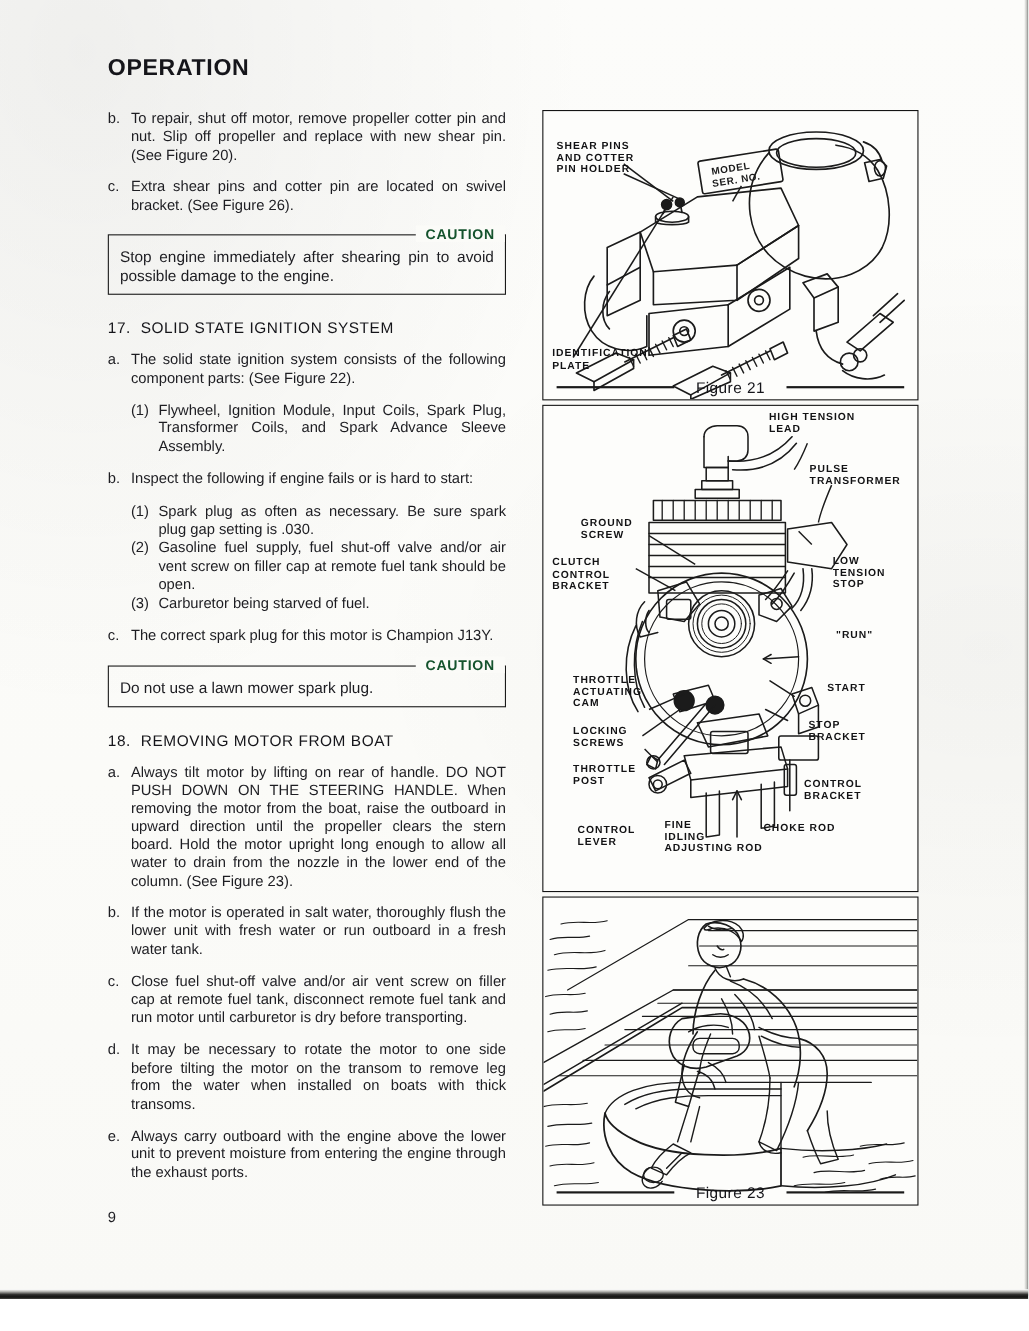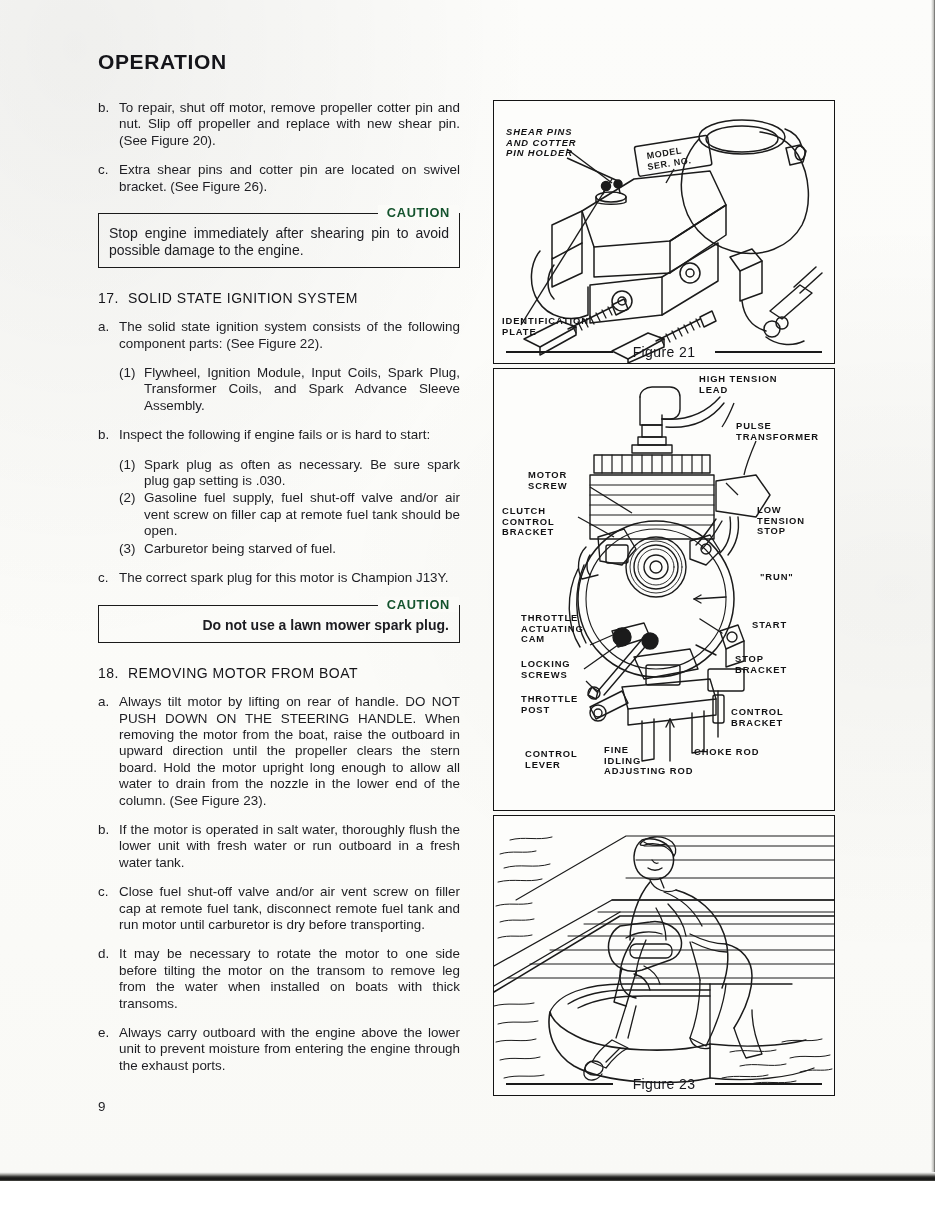--- a/index.html
+++ b/index.html
@@ -134,21 +134,21 @@
   .caution-label span {
     background: #fbfbf8;
     padding: 0 9px;
   }
   .caution-text {
     font-size: 14px;
     line-height: 16.6px;
     color: #1d1d22;
     text-align: justify;
   }
-  .caution-text.center { text-align: right; font-weight: bold; }
+  .caution-text.center { text-align: left; }
 
   #page-number {
     position: absolute;
     left: 98px;
     top: 1099px;
     font-size: 13.4px;
     color: #1d1d22;
   }
 
   
@@ -380,21 +380,21 @@
         <path d="M27 224 L118 78"></path>
         <path d="M172 82 L180 68"></path>
       </g>
 
       <g transform="rotate(-9 178 54)" font-family="'Liberation Sans', sans-serif" font-size="9" font-weight="bold" fill="#1b1b1b" letter-spacing="0.6">
         <text x="153" y="54">MODEL</text>
         <text x="152" y="65">SER. NO.</text>
       </g>
     </svg>
 
-    <div class="callout" style="left:12px; top:26px;font-style:italic;">SHEAR PINS
+    <div class="callout" style="left:12px; top:26px;">SHEAR PINS
 AND COTTER
 PIN HOLDER</div>
     <div class="callout" style="left:8px; top:215px;">IDENTIFICATION
 PLATE</div>
 
     <div class="fig-caption">
       <div class="rule left"></div>
       <div class="txt">Figure 21</div>
       <div class="rule right"></div>
     </div>
@@ -502,21 +502,21 @@
         <path d="M90 300 L124 276"></path>
         <path d="M92 312 L104 324"></path>
         <path d="M232 114 L244 126"></path>
       </g>
     </svg>
 
     <div class="callout" style="left:205px; top:5px;">HIGH TENSION
        LEAD</div>
     <div class="callout" style="left:242px; top:52px;">PULSE
 TRANSFORMER</div>
-    <div class="callout" style="left:34px; top:101px;">MOTOR
+    <div class="callout" style="left:34px; top:101px;">GROUND
   SCREW</div>
     <div class="callout" style="left:8px; top:137px;">CLUTCH
 CONTROL
 BRACKET</div>
     <div class="callout" style="left:263px; top:136px;">LOW
 TENSION
 STOP</div>
     <div class="callout" style="left:266px; top:203px;">"RUN"</div>
     <div class="callout" style="left:258px; top:251px;">START</div>
     <div class="callout" style="left:241px; top:285px;">STOP

